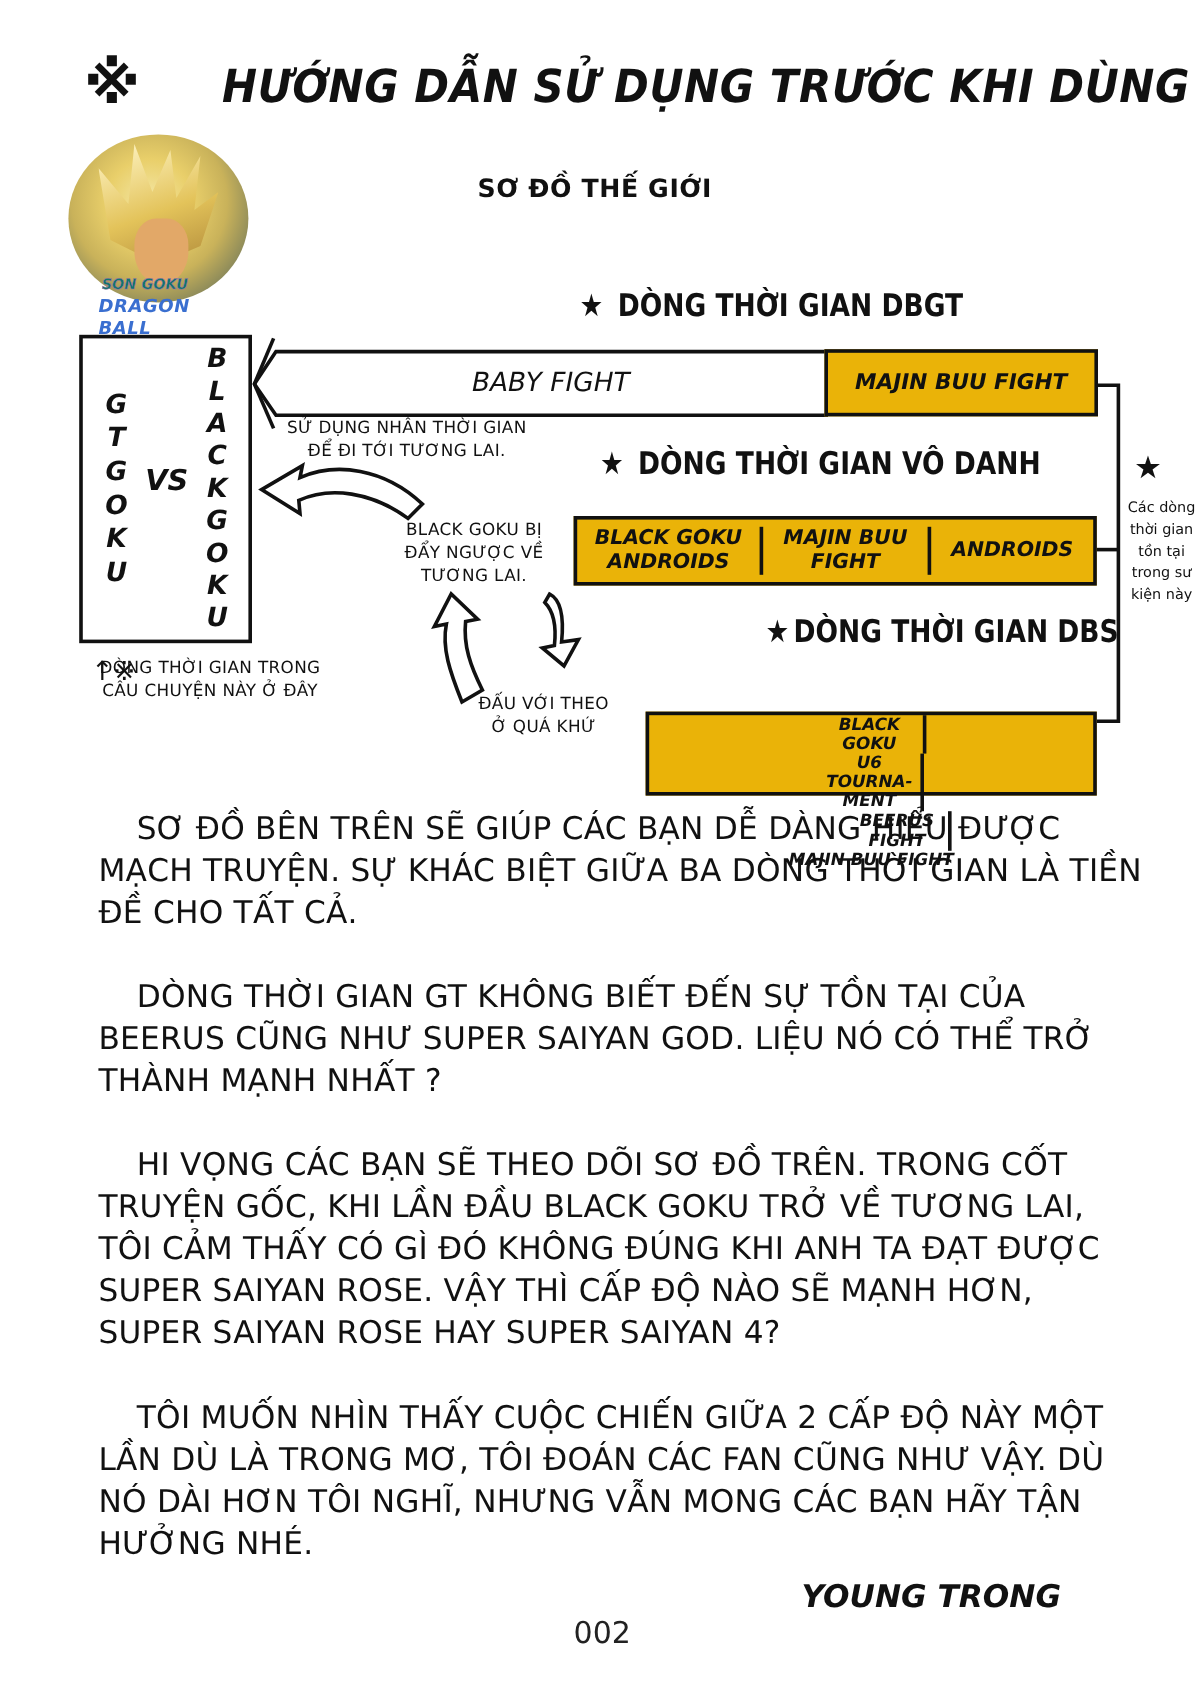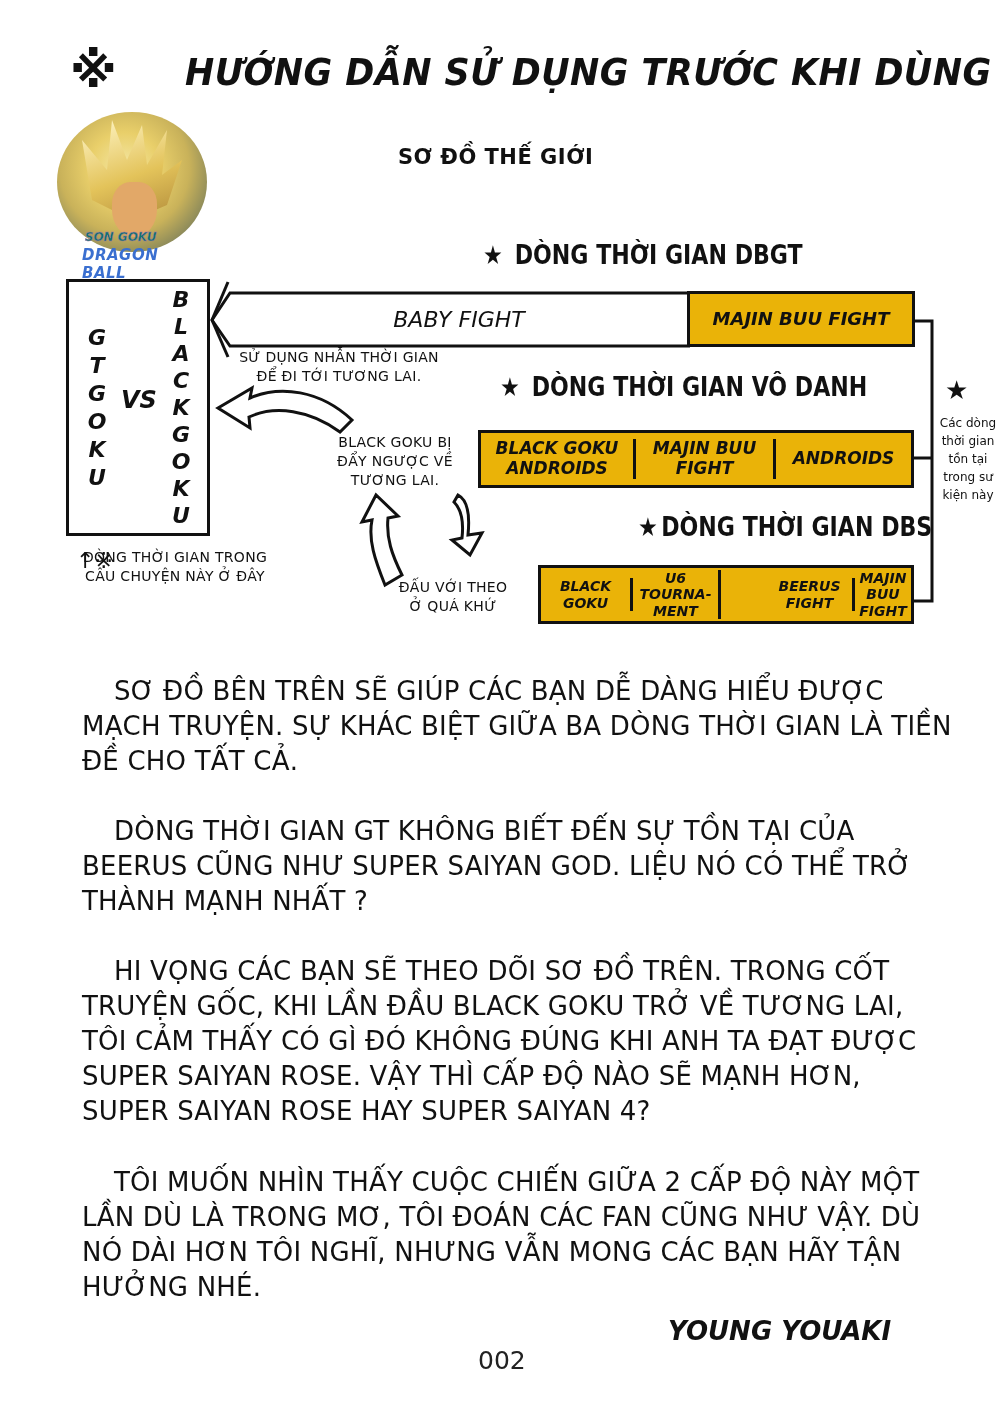--- a/index.html
+++ b/index.html
@@ -91,21 +91,21 @@
   <div class="cell" style="width:152px;font-size:17px;">BLACK GOKU ANDROIDS</div>
   <div class="cell" style="width:137px;font-size:17px;">MAJIN BUU FIGHT</div>
   <div class="cell" style="flex:1;font-size:17px;">ANDROIDS</div>
 </div>
 
 <div class="abs annot" style="left:330px;top:433px;width:130px;">BLACK GOKU BỊ ĐẨY NGƯỢC VỀ TƯƠNG LAI.</div>
 
 <div class="abs tl-heading" style="left:638px;top:512px;">
   <span class="star" style="margin-right:4px;">★</span><span>DÒNG THỜI GIAN DBS</span>
 </div>
-<div class="abs box" style="left:538px;top:565px;width:376px;height:59px;">
+<div class="abs box" style="left:538px;top:593px;width:376px;height:70px;flex-direction:column;">
   <div class="cell" style="width:89px;font-size:14px;">BLACK GOKU</div>
   <div class="cell" style="width:85px;font-size:14px;">U6 TOURNA-MENT</div>
   <div class="cell" style="width:85px;font-size:14px;padding-left:46px;">BEERUS FIGHT</div>
   <div class="cell" style="flex:1;font-size:14px;">MAJIN BUU FIGHT</div>
 </div>
 
 <div class="abs annot" style="left:398px;top:578px;width:110px;">ĐẤU VỚI THEO Ở QUÁ KHỨ</div>
 
 <div class="abs gt-box">
   <div class="vert" style="left:16px;top:42px;">
@@ -134,14 +134,14 @@
 <div class="abs annot" style="left:80px;top:548px;width:190px;">DÒNG THỜI GIAN TRONG CÂU CHUYỆN NÀY Ở ĐÂY</div>
 
 <div class="abs" style="left:945px;top:375px;font-size:26px;">★</div>
 <div class="abs side-note">Các dòng thời gian tồn tại trong sư kiện này</div>
 
 <div class="abs body-p" style="top:674px;"><span class="indent"></span><span>SƠ ĐỒ BÊN TRÊN SẼ GIÚP CÁC BẠN DỄ DÀNG HIỂU ĐƯỢC MẠCH TRUYỆN. SỰ KHÁC BIỆT GIỮA BA DÒNG THỜI GIAN LÀ TIỀN ĐỀ CHO TẤT CẢ.</span></div>
 <div class="abs body-p" style="top:814px;"><span class="indent"></span><span>DÒNG THỜI GIAN GT KHÔNG BIẾT ĐẾN SỰ TỒN TẠI CỦA BEERUS CŨNG NHƯ SUPER SAIYAN GOD. LIỆU NÓ CÓ THỂ TRỞ THÀNH MẠNH NHẤT ?</span></div>
 <div class="abs body-p" style="top:954px;"><span class="indent"></span><span>HI VỌNG CÁC BẠN SẼ THEO DÕI SƠ ĐỒ TRÊN. TRONG CỐT TRUYỆN GỐC, KHI LẦN ĐẦU BLACK GOKU TRỞ VỀ TƯƠNG LAI, TÔI CẢM THẤY CÓ GÌ ĐÓ KHÔNG ĐÚNG KHI ANH TA ĐẠT ĐƯỢC SUPER SAIYAN ROSE. VẬY THÌ CẤP ĐỘ NÀO SẼ MẠNH HƠN, SUPER SAIYAN ROSE HAY SUPER SAIYAN 4?</span></div>
 <div class="abs body-p" style="top:1165px;"><span class="indent"></span><span>TÔI MUỐN NHÌN THẤY CUỘC CHIẾN GIỮA 2 CẤP ĐỘ NÀY MỘT LẦN DÙ LÀ TRONG MƠ, TÔI ĐOÁN CÁC FAN CŨNG NHƯ VẬY. DÙ NÓ DÀI HƠN TÔI NGHĨ, NHƯNG VẪN MONG CÁC BẠN HÃY TẬN HƯỞNG NHÉ.</span></div>
 
-<div class="abs author">YOUNG YOUAKI</div>
+<div class="abs author">YOUNG TRONG</div>
 <div class="abs pagenum">002</div>
 
 </body></html>

